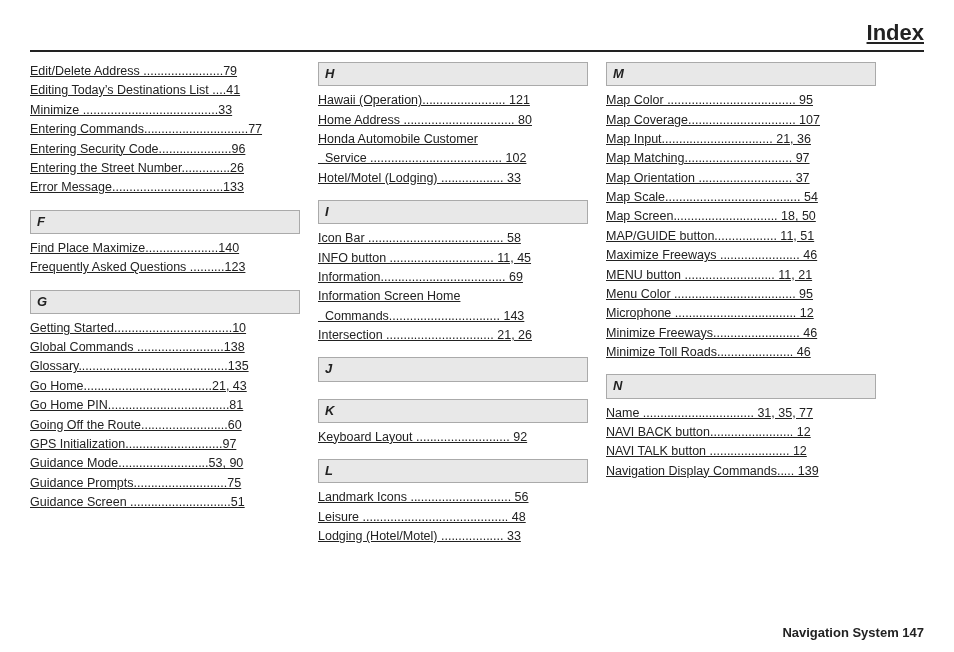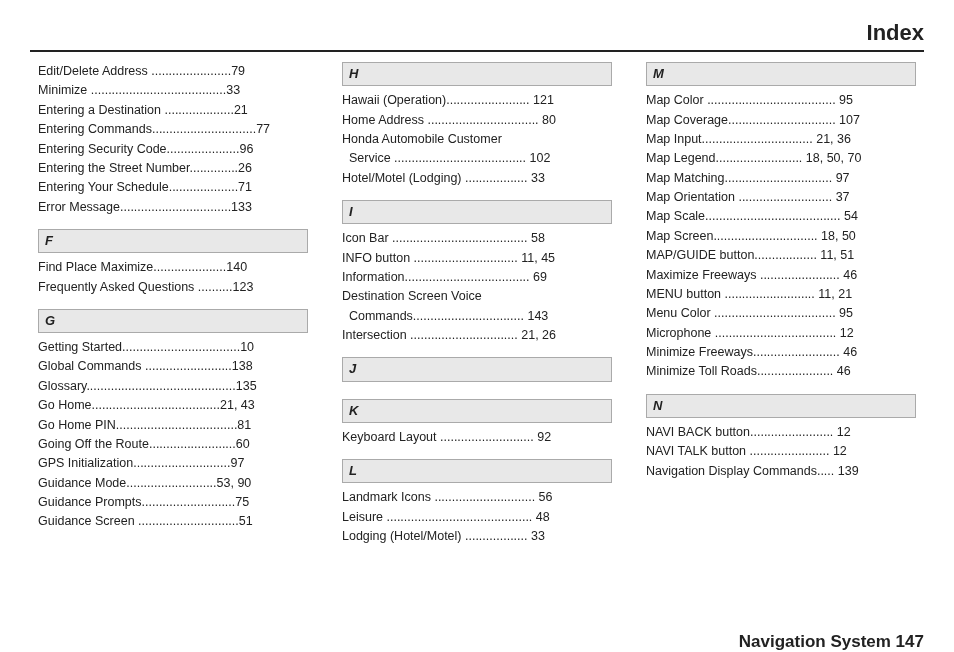--- a/index.html
+++ b/index.html
@@ -10,34 +10,34 @@
       font-family: Arial, Helvetica, sans-serif;
       font-size: 13px;
       color: #222;
       overflow: hidden;
     }
     .page {
       width: 954px;
       height: 652px;
       position: relative;
       padding: 20px 30px 20px 30px;
+      text-decoration: underline;
     }
     .page-title {
       text-align: right;
       font-size: 22px;
       font-weight: bold;
       margin-bottom: 10px;
       border-bottom: 2px solid #222;
       padding-bottom: 4px;
     }
     .columns {
       display: flex;
-      gap: 34px;
+      gap: 18px;
       height: calc(100% - 60px);
-      justify-content: center;
     }
     .col {
       flex: 1;
       font-size: 12.5px;
       line-height: 1.55;
     }
     .col-left { flex: 0 0 270px; }
     .col-mid { flex: 0 0 270px; }
     .col-right { flex: 0 0 270px; }
 
@@ -57,43 +57,42 @@
     }
     .index-entry {
       white-space: nowrap;
       overflow: hidden;
       text-overflow: clip;
       font-size: 12.5px;
       line-height: 1.55;
     }
     .footer {
       position: absolute;
-      bottom: 0;
+      bottom: 12px;
       right: 30px;
-      font-size: 17px;
+      font-size: 13px;
       font-weight: bold;
     }
   </style>
 </head>
 <body>
 
 <div class="page">
   <div class="page-title">Index</div>
   <div class="columns">
 
     <div class="col col-left">
 
       <div class="section-block">
         <div class="index-entry">Edit/Delete Address .......................79</div>
+        <div class="index-entry">Editing Today’s Destinations List ....41</div>
         <div class="index-entry">Minimize .......................................33</div>
-        <div class="index-entry">Entering a Destination ....................21</div>
         <div class="index-entry">Entering Commands..............................77</div>
         <div class="index-entry">Entering Security Code.....................96</div>
         <div class="index-entry">Entering the Street Number..............26</div>
-        <div class="index-entry">Entering Your Schedule....................71</div>
         <div class="index-entry">Error Message................................133</div>
       </div>
 
       <div class="section-block">
         <div class="section-header">F</div>
         <div class="index-entry">Find Place Maximize.....................140</div>
         <div class="index-entry">Frequently Asked Questions ..........123</div>
       </div>
 
       <div class="section-block">
@@ -120,21 +119,21 @@
         <div class="index-entry">Honda Automobile Customer</div>
         <div class="index-entry">&nbsp;&nbsp;Service ...................................... 102</div>
         <div class="index-entry">Hotel/Motel (Lodging) .................. 33</div>
       </div>
 
       <div class="section-block">
         <div class="section-header">I</div>
         <div class="index-entry">Icon Bar ....................................... 58</div>
         <div class="index-entry">INFO button .............................. 11, 45</div>
         <div class="index-entry">Information.................................... 69</div>
-        <div class="index-entry">Destination Screen Voice</div>
+        <div class="index-entry">Information Screen Home</div>
         <div class="index-entry">&nbsp;&nbsp;Commands................................ 143</div>
         <div class="index-entry">Intersection ............................... 21, 26</div>
       </div>
 
       <div class="section-block">
         <div class="section-header">J</div>
       </div>
 
       <div class="section-block">
         <div class="section-header">K</div>
@@ -149,36 +148,36 @@
       </div>
     </div>
 
     <div class="col col-right">
 
       <div class="section-block">
         <div class="section-header">M</div>
         <div class="index-entry">Map Color ..................................... 95</div>
         <div class="index-entry">Map Coverage............................... 107</div>
         <div class="index-entry">Map Input................................ 21, 36</div>
-        <div class="index-entry">Map Legend......................... 18, 50, 70</div>
         <div class="index-entry">Map Matching............................... 97</div>
         <div class="index-entry">Map Orientation ........................... 37</div>
         <div class="index-entry">Map Scale....................................... 54</div>
         <div class="index-entry">Map Screen.............................. 18, 50</div>
         <div class="index-entry">MAP/GUIDE button.................. 11, 51</div>
         <div class="index-entry">Maximize Freeways ....................... 46</div>
         <div class="index-entry">MENU button .......................... 11, 21</div>
         <div class="index-entry">Menu Color ................................... 95</div>
         <div class="index-entry">Microphone ................................... 12</div>
         <div class="index-entry">Minimize Freeways......................... 46</div>
         <div class="index-entry">Minimize Toll Roads...................... 46</div>
       </div>
 
       <div class="section-block">
         <div class="section-header">N</div>
+        <div class="index-entry">Name ................................ 31, 35, 77</div>
         <div class="index-entry">NAVI BACK button........................ 12</div>
         <div class="index-entry">NAVI TALK button ....................... 12</div>
         <div class="index-entry">Navigation Display Commands..... 139</div>
       </div>
     </div>
 
   </div>
 
   <div class="footer">Navigation System  147</div>
 </div>

